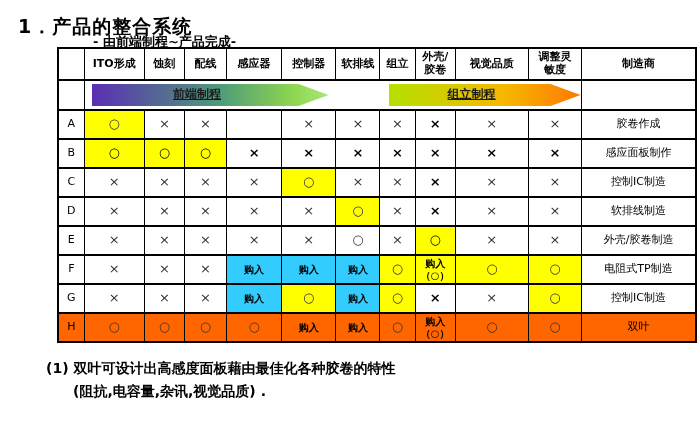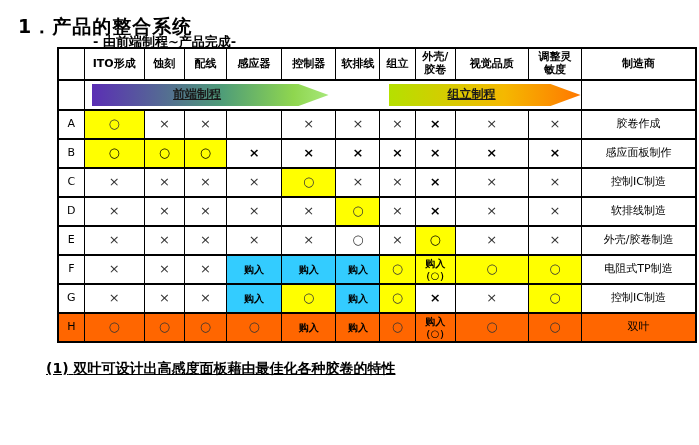--- a/index.html
+++ b/index.html
@@ -39,21 +39,21 @@
   .arrowwrap{position:absolute;top:3px;height:22px;}
   .arrow{
     width:100%;height:100%;display:flex;align-items:center;justify-content:center;
     clip-path:polygon(0 0,calc(100% - 30px) 0,100% 50%,calc(100% - 30px) 100%,0 100%);
     font-size:12px;font-weight:bold;text-decoration:underline;color:#1a1a1a;
     padding-right:26px;box-sizing:border-box;
   }
   .arrow.front{background:linear-gradient(90deg,#5b2fb4 0%,#4f9d78 55%,#8fd64f 85%,#a7e87a 100%);}
   .arrow.assy{background:linear-gradient(90deg,#b5e000 0%,#f5b800 60%,#ff7700 100%);text-decoration:underline;}
   .notes{position:absolute;left:46px;top:357px;font-size:14px;font-weight:bold;}
-  .note-line{line-height:23px;text-decoration:underline;}
+  .note-line{line-height:23px;}
   .note-indent{margin-left:27px;line-height:23px;}
   .note2{margin-top:11px;}
 </style>
 </head>
 <body>
 
 <div class="title">1．产品的整合系统</div>
 <div class="subtitle">- 由前端制程~产品完成-</div>
 
 <table class="grid" id="tbl">
@@ -207,13 +207,14 @@
 （○）</td>
         <td class="sym bg-o">○</td>
         <td class="sym bg-o">○</td>
         <td class="maker bg-o">双叶</td>
       </tr>
     </tbody>
 </table>
 
 <div class="notes">
   <div class="note-line"><span>(1)</span> <span>双叶可设计出高感度面板藉由最佳化各种胶卷的特性</span></div>
+  <div class="note-indent">(阻抗,电容量,杂讯,视觉品质) .</div>
 </div>
 
 </body></html>

